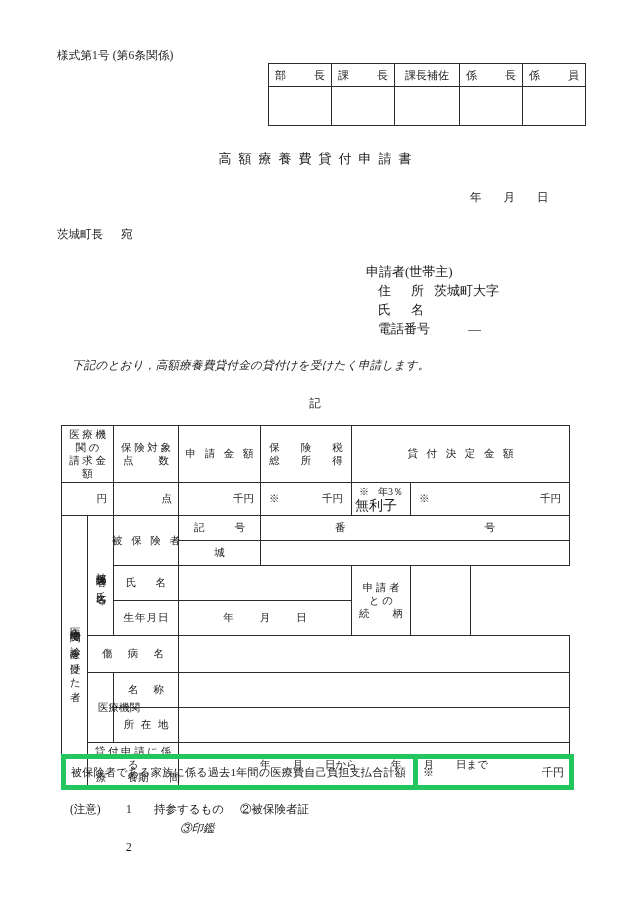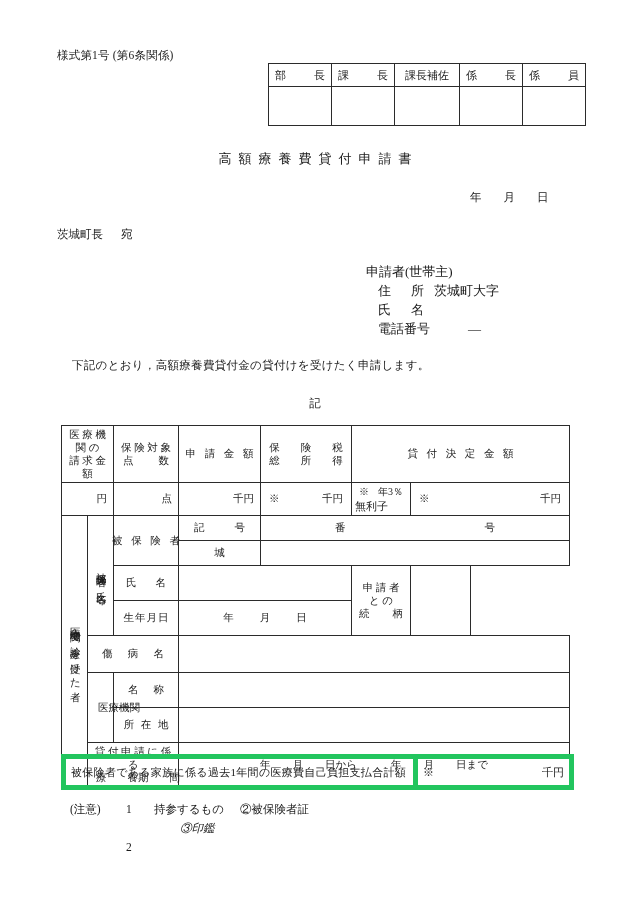--- a/index.html
+++ b/index.html
@@ -116,20 +116,21 @@
   #applicant .kval { margin-left: 10px; }
   #applicant .dash { margin-left: 44px; }
 
   
   #statement {
     left: 72px;
     top: 358px;
     font-size: 11.5px;
     letter-spacing: .3px;
     white-space: nowrap;
+    font-style: italic;
   }
 
   
   #ki-marker {
     left: 0; right: 0;
     top: 396px;
     text-align: center;
     font-size: 11.5px;
   }
 
@@ -197,21 +198,21 @@
     padding: 0 5px;
     box-sizing: border-box;
   }
   #main-table .rate {
     display: flex;
     justify-content: space-between;
     padding: 0 4px;
     box-sizing: border-box;
     font-size: 10px;
   }
-  #main-table .ji { text-align: right; font-size: 11px; }
+  #main-table .ji { text-align: right; font-size: 14px; }
   #main-table .datefield {
     display: flex;
     justify-content: center;
     gap: 26px;
     white-space: nowrap;
   }
   #main-table .periodfield {
     display: flex;
     justify-content: center;
     white-space: nowrap;

